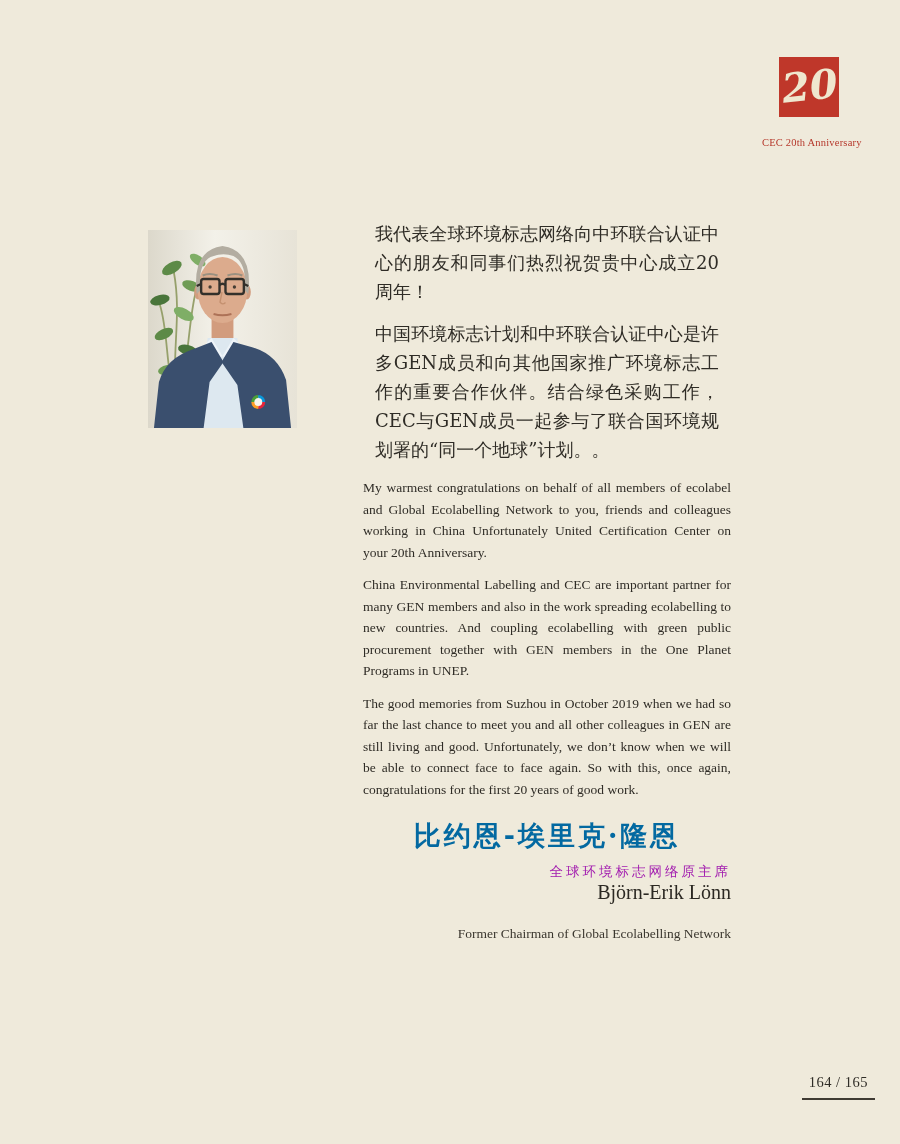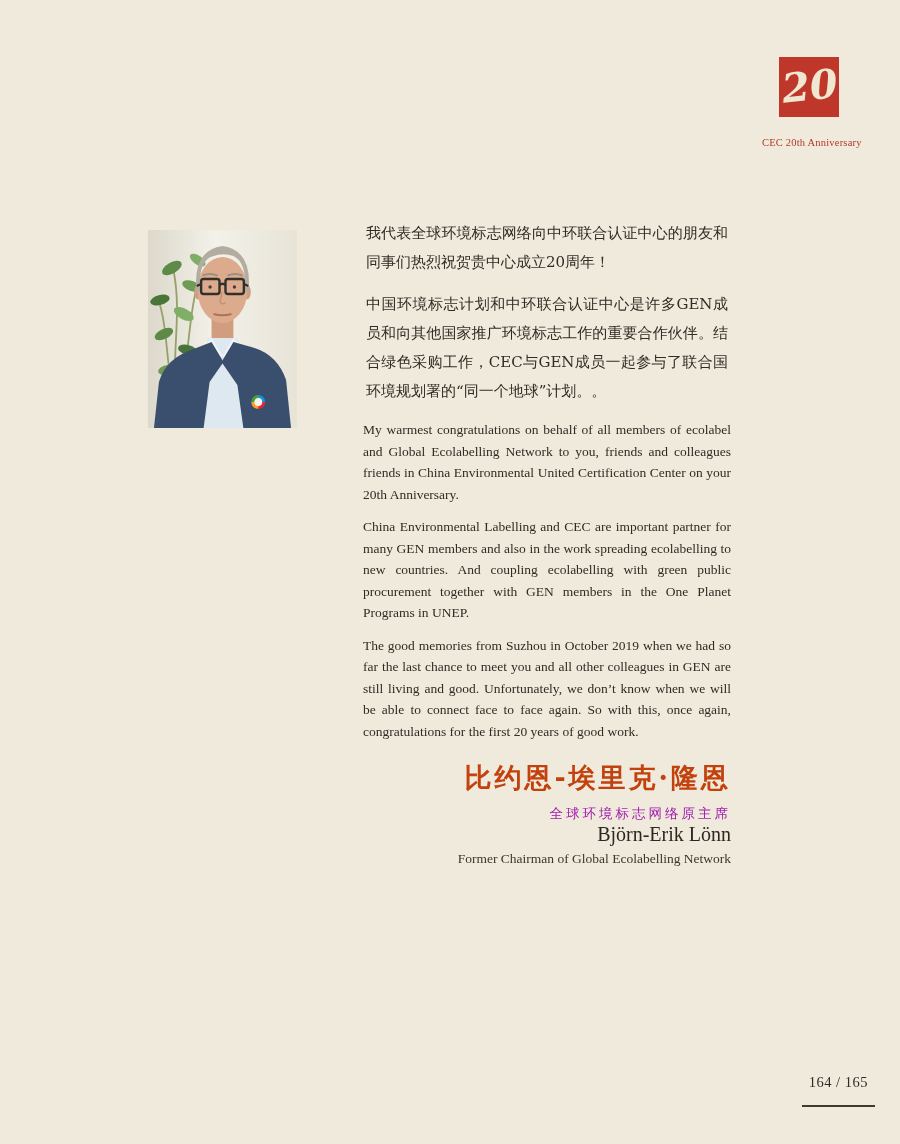--- a/index.html
+++ b/index.html
@@ -22,48 +22,48 @@
   }
 
   
   .portrait{position:absolute;left:148px;top:230px;width:149px;height:198px;}
   .portrait svg{width:100%;height:100%;display:block;}
 
   
   .letter{position:absolute;left:363px;top:219px;width:368px;}
   .zh p{
     font-family:"DejaVu Serif",serif;
-    font-size:15px;line-height:29px;
-    text-align:justify;margin:0 3px 13px;color:#2f2c26;
+    font-size:18px;line-height:29px;
+    text-align:justify;margin:0 12px 13px;color:#2f2c26;
   }
   .zh p:last-child{margin-bottom:13px;}
   .en{margin-top:0;}
   .en p{
     font-size:13.5px;line-height:21.5px;
     text-align:justify;margin:0 0 11px;color:#2f2c26;
   }
 
   
   .signature{margin-top:18px;text-align:right;}
   .sig-name-zh{
     font-family:"DejaVu Serif",serif;
-    font-size:27px;font-weight:bold;letter-spacing:3px;color:#c2410c;
+    font-size:27px;font-weight:bold;letter-spacing:3px;color:#0369a1;text-align:center;
   }
   .sig-title-zh{
     font-family:"DejaVu Serif",serif;
     font-size:13.5px;letter-spacing:3px;margin-top:9px;color:#a21caf;
   }
   .sig-name-en{font-size:20px;color:#2b2822;}
-  .sig-title-en{font-size:13.5px;margin-top:5px;color:#3a362e;}
+  .sig-title-en{font-size:13.5px;margin-top:22px;color:#3a362e;}
 
   
   .footer{
     position:absolute;top:1074px;right:25px;
     font-size:14.5px;color:#2f2c26;text-align:center;
-    padding:0 7px 14px;border-bottom:2px solid #3f3b33;
+    padding:0 7px 7px;border-bottom:2px solid #3f3b33;
     letter-spacing:.5px;
   }
 </style>
 </head>
 <body>
 
 <div class="page">
 
   <div class="logo-block">
     <svg class="logo-mark" viewBox="0 0 60 60" aria-hidden="true">
@@ -126,21 +126,21 @@
       </g>
     </svg>
   </div>
 
   <div class="letter">
     <div class="zh">
       <p>我代表全球环境标志网络向中环联合认证中心的朋友和同事们热烈祝贺贵中心成立20周年！</p>
       <p>中国环境标志计划和中环联合认证中心是许多GEN成员和向其他国家推广环境标志工作的重要合作伙伴。结合绿色采购工作，CEC与GEN成员一起参与了联合国环境规划署的“同一个地球”计划。。</p>
     </div>
     <div class="en">
-      <p>My warmest congratulations on behalf of all members of ecolabel and Global Ecolabelling Network to you, friends and colleagues friends in China Environmental United Certification Center on your 20th Anniversary.</p>
+      <p>My warmest congratulations on behalf of all members of ecolabel and Global Ecolabelling Network to you, friends and colleagues working in China Unfortunately United Certification Center on your 20th Anniversary.</p>
       <p>China Environmental Labelling and CEC are important partner for many GEN members and also in the work spreading ecolabelling to new countries. And coupling ecolabelling with green public procurement together with GEN members in the One Planet Programs in UNEP.</p>
       <p>The good memories from Suzhou in October 2019 when we had so far the last chance to meet you and all other colleagues in GEN are still living and good. Unfortunately, we don’t know when we will be able to connect face to face again. So with this, once again, congrat­ulations for the first 20 years of good work.</p>
     </div>
 
     <div class="signature">
       <div class="sig-name-zh">比约恩-埃里克·隆恩</div>
       <div class="sig-title-zh">全球环境标志网络原主席</div>
       <div class="sig-name-en">Björn-Erik Lönn</div>
       <div class="sig-title-en">Former Chairman of Global Ecolabelling Network</div>
     </div>

